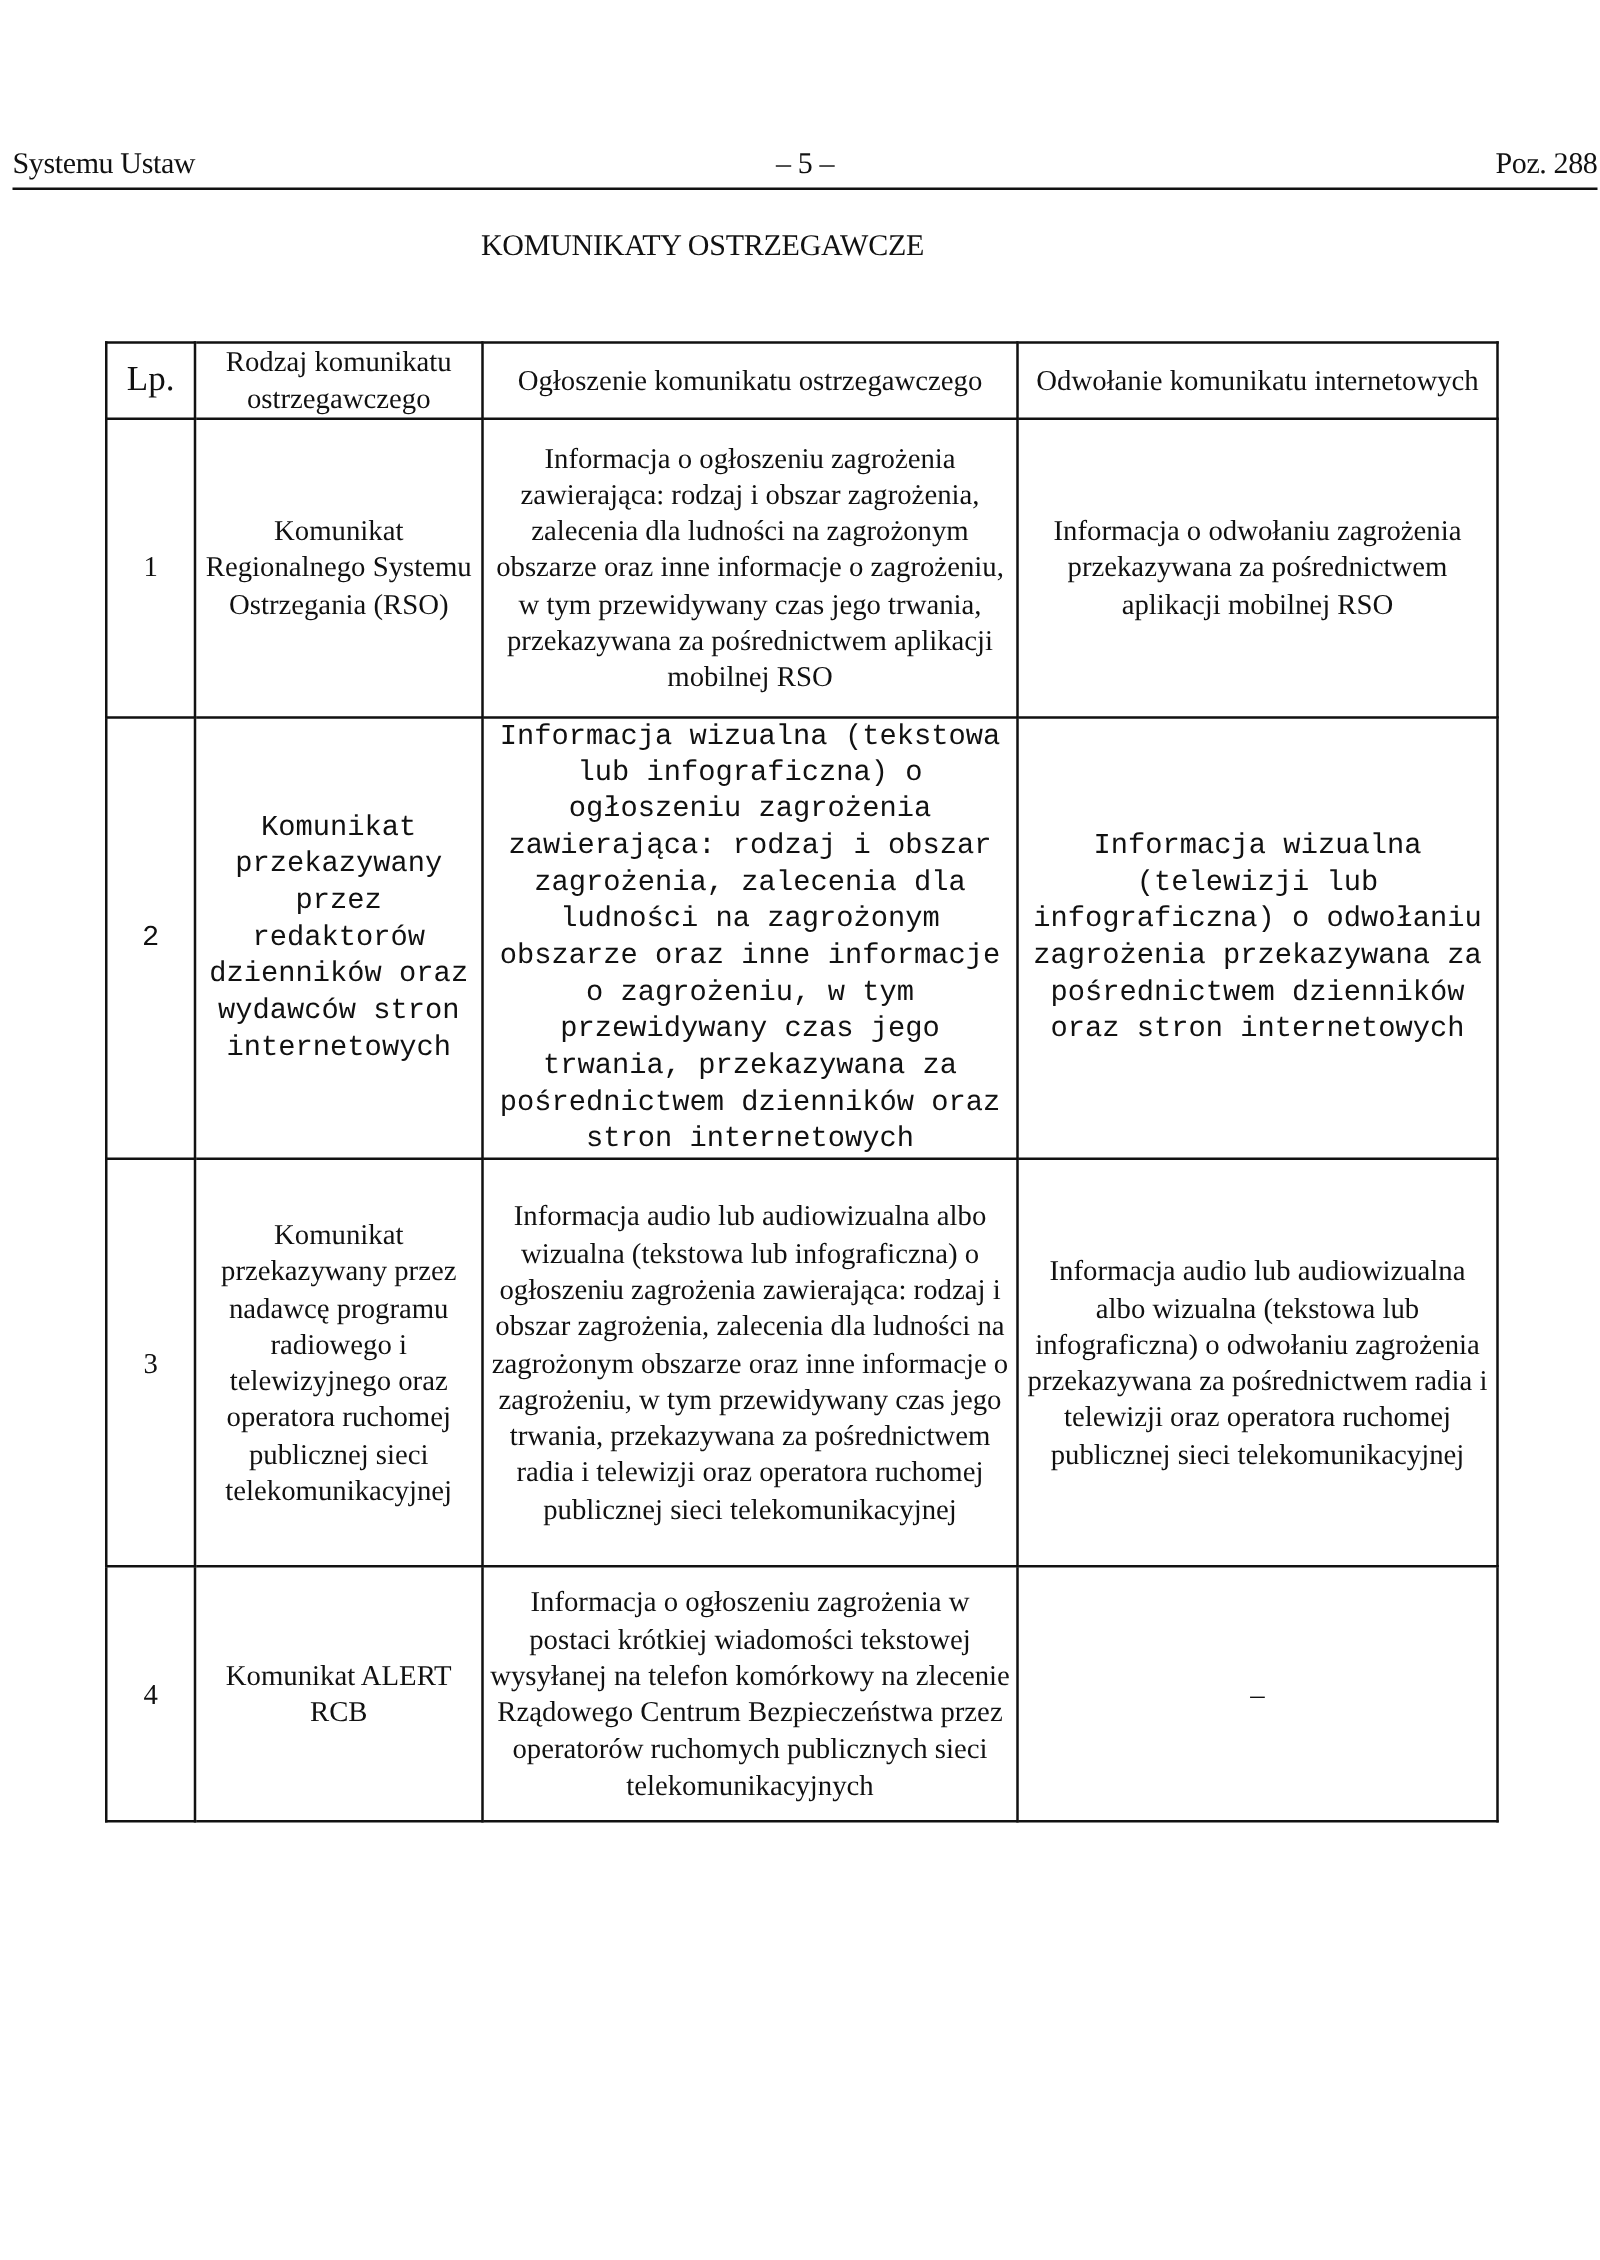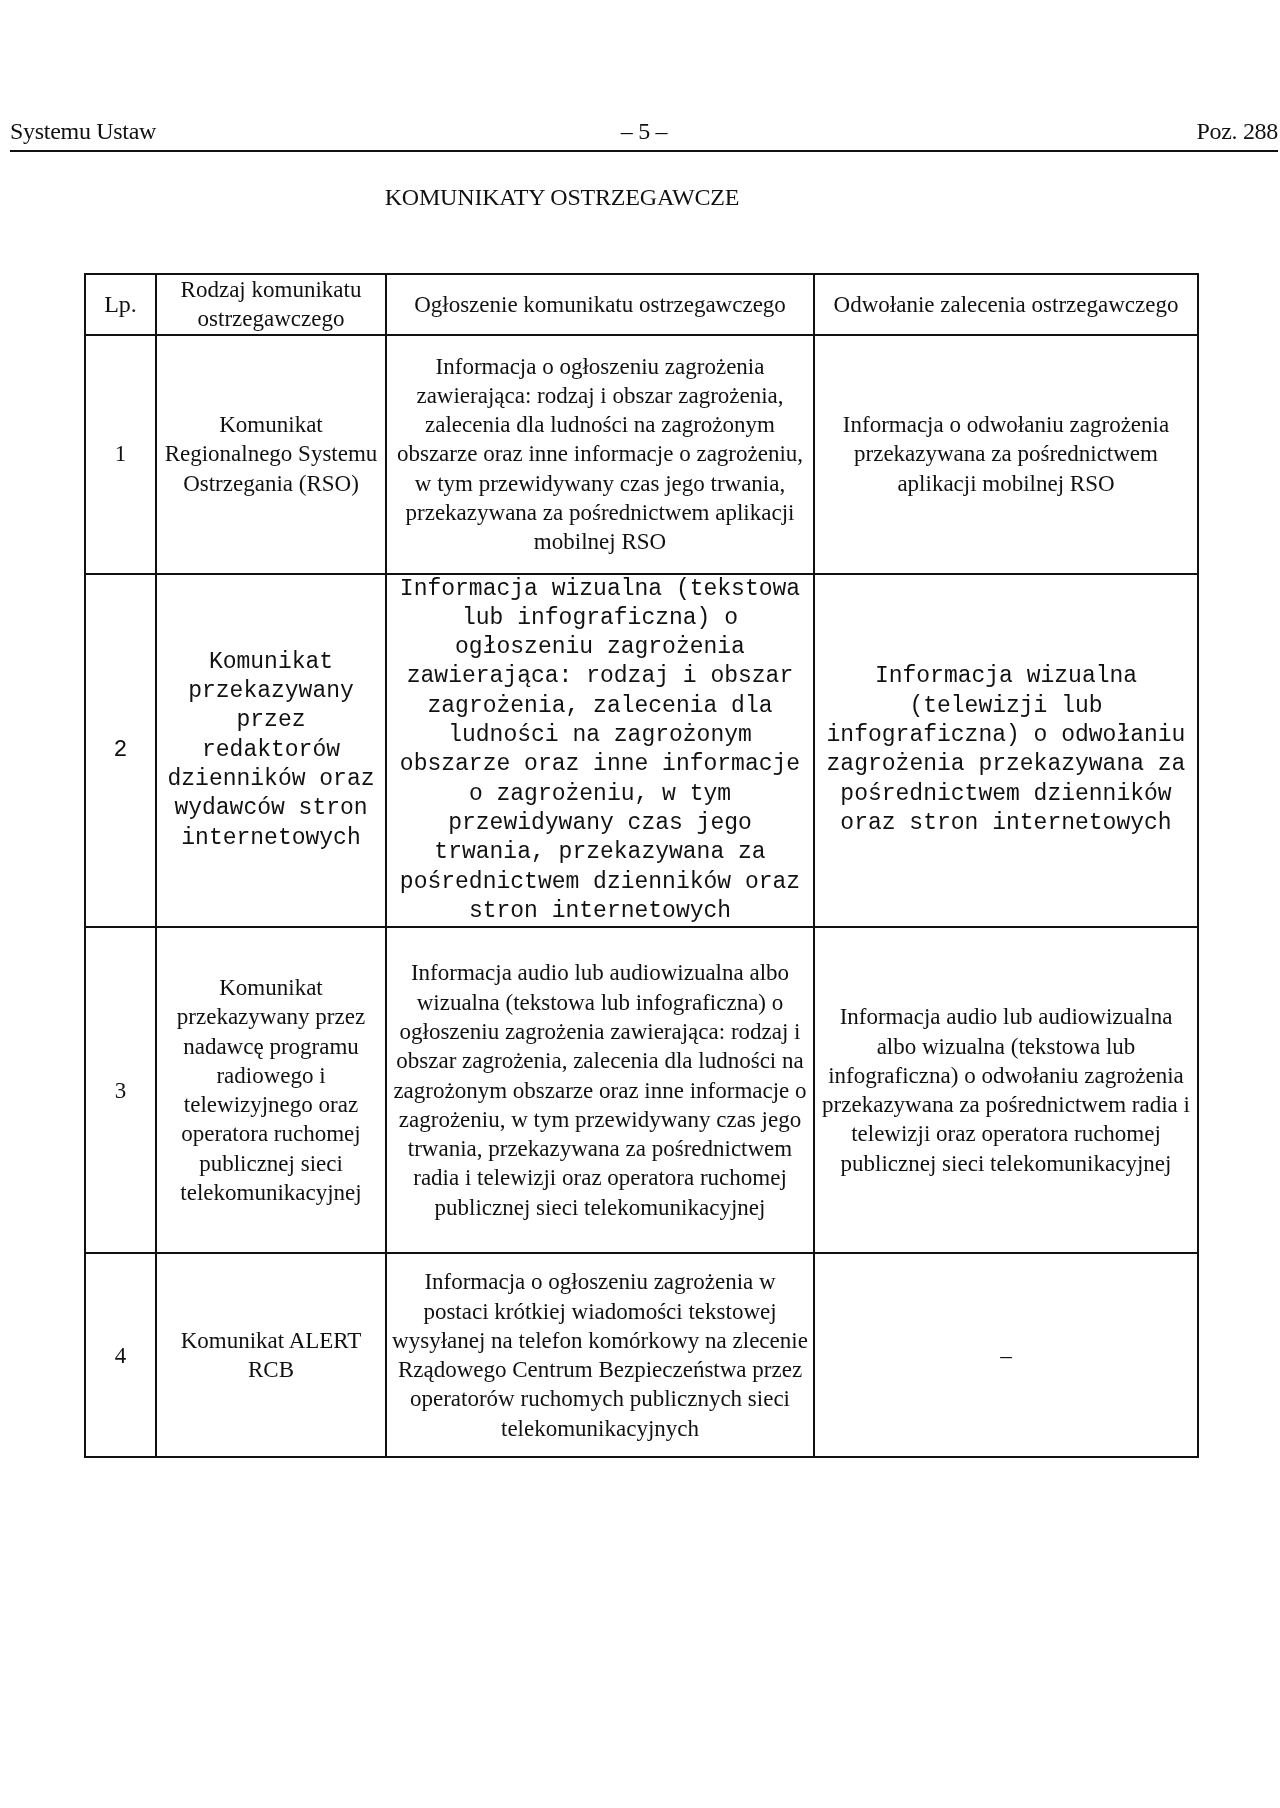--- a/index.html
+++ b/index.html
@@ -14,21 +14,21 @@
   .title { position: absolute; top: 184px; left: 0; width: 1124px; text-align: center; font-size: 24px; letter-spacing: -0.2px; }
   table.main { position: absolute; left: 84px; top: 273px; width: 1113px; border-collapse: collapse; table-layout: fixed; }
   table.main td, table.main th { border: 2px solid #111; text-align: center; vertical-align: middle;
          font-size: 23px; line-height: 29.3px; font-weight: normal; padding: 0 4px; }
   col.c1 { width: 71px; } col.c2 { width: 230px; } col.c3 { width: 428px; } col.c4 { width: 384px; }
   tr.hdr th { height: 56px; }
   tr.r1 td { height: 237px; margin-top: 31px; }
   tr.r2 td { height: 289px; font-family: Liberation Mono, monospace; }
   tr.r3 td { height: 324px; }
   tr.r4 td { height: 202px; }
-  th .lp { font-size: 24px; }
+  th .lp { font-size: 28px; }
 </style>
 </head>
 <body>
 
 <div class="header">
   <span class="h-left">Systemu Ustaw</span>
   <span class="h-center">– 5 –</span>
   <span class="h-right">Poz. 288</span>
 </div>
 <div class="header-rule"></div>
@@ -40,21 +40,21 @@
       <col class="c1">
       <col class="c2">
       <col class="c3">
       <col class="c4">
     </colgroup>
   <tbody>
       <tr class="hdr">
     <th><span class="lp">Lp.</span></th>
     <th>Rodzaj komunikatu ostrzegawczego</th>
     <th>Ogłoszenie komunikatu ostrzegawczego</th>
-    <th>Odwołanie zalecenia ostrzegawczego</th>
+    <th>Odwołanie komunikatu internetowych</th>
   </tr>
   <tr class="r1">
     <td>1</td>
     <td>Komunikat Regionalnego Systemu Ostrzegania (RSO)</td>
     <td>Informacja o ogłoszeniu zagrożenia zawierająca: rodzaj i obszar zagrożenia, zalecenia dla ludności na zagrożonym obszarze oraz inne informacje o zagrożeniu, w tym przewidywany czas jego trwania, przekazywana za pośrednictwem aplikacji mobilnej RSO</td>
     <td>Informacja o odwołaniu zagrożenia przekazywana za pośrednictwem aplikacji mobilnej RSO</td>
   </tr>
   <tr class="r2">
     <td>2</td>
     <td>Komunikat przekazywany przez redaktorów dzienników oraz wydawców stron internetowych</td>

